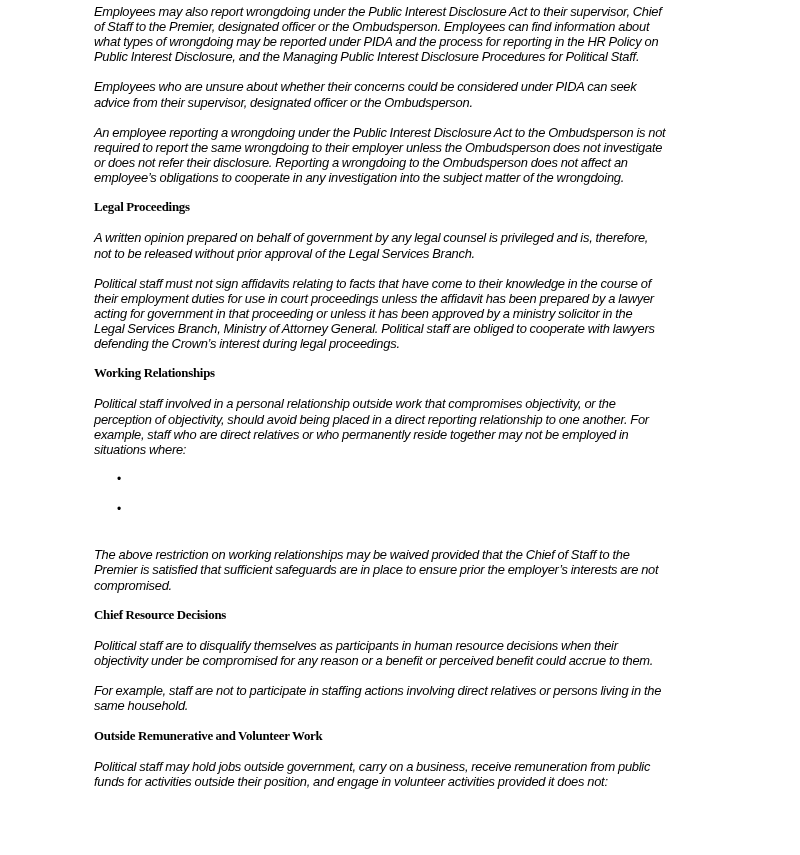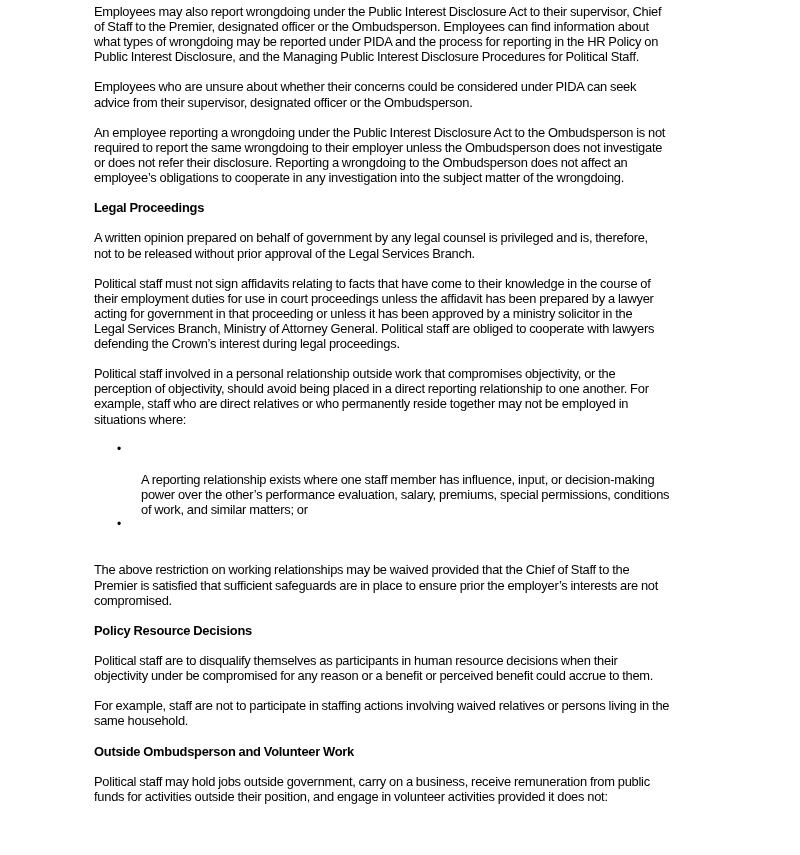--- a/index.html
+++ b/index.html
@@ -21,24 +21,26 @@
       top: 4px;
       width: 616px;
       font-size: 12.9px;
       line-height: 15.1px;
       letter-spacing: -0.25px;
       word-spacing: -0.3px;
     }
     .para {
       margin: 0 0 15.1px 0;
       white-space: pre-line;
+      font-style: italic;
     }
     .heading {
       font-weight: bold;
       margin: 0 0 15.1px 0;
+      font-family: Liberation Serif, serif;
     }
     ul.bullets {
       list-style: none;
       margin: 0 0 15.1px 0;
       padding: 0;
     }
     ul.bullets li {
       position: relative;
       padding-left: 47px;
       white-space: pre-line;
@@ -67,42 +69,40 @@
 
   <div class="heading">Legal Proceedings</div>
   <p class="para">A written opinion prepared on behalf of government by any legal counsel is privileged and is, therefore,
 not to be released without prior approval of the Legal Services Branch.</p>
   <p class="para">Political staff must not sign affidavits relating to facts that have come to their knowledge in the course of
 their employment duties for use in court proceedings unless the affidavit has been prepared by a lawyer
 acting for government in that proceeding or unless it has been approved by a ministry solicitor in the
 Legal Services Branch, Ministry of Attorney General. Political staff are obliged to cooperate with lawyers
 defending the Crown’s interest during legal proceedings.</p>
 
+  <div class="heading">Working Relationships</div>
   <p class="para">Political staff involved in a personal relationship outside work that compromises objectivity, or the
 perception of objectivity, should avoid being placed in a direct reporting relationship to one another. For
 example, staff who are direct relatives or who permanently reside together may not be employed in
 situations where:</p>
   <ul class="bullets">
     <li>
       <span class="bullet">•</span>
-      <span>A reporting relationship exists where one staff member has influence, input, or decision-making
-power over the other’s performance evaluation, salary, premiums, special permissions, conditions
-of work, and similar matters; or</span>
     </li>
     <li>
       <span class="bullet">•</span>
     </li>
   </ul>
   <p class="para">The above restriction on working relationships may be waived provided that the Chief of Staff to the
 Premier is satisfied that sufficient safeguards are in place to ensure prior the employer’s interests are not
 compromised.</p>
 
-  <div class="heading">Policy Resource Decisions</div>
+  <div class="heading">Chief Resource Decisions</div>
   <p class="para">Political staff are to disqualify themselves as participants in human resource decisions when their
 objectivity under be compromised for any reason or a benefit or perceived benefit could accrue to them.</p>
-  <p class="para">For example, staff are not to participate in staffing actions involving waived relatives or persons living in the
+  <p class="para">For example, staff are not to participate in staffing actions involving direct relatives or persons living in the
 same household.</p>
 
-  <div class="heading">Outside Ombudsperson and Volunteer Work</div>
+  <div class="heading">Outside Remunerative and Volunteer Work</div>
   <p class="para">Political staff may hold jobs outside government, carry on a business, receive remuneration from public
 funds for activities outside their position, and engage in volunteer activities provided it does not:</p>
 
 </div>
 
 </body></html>

